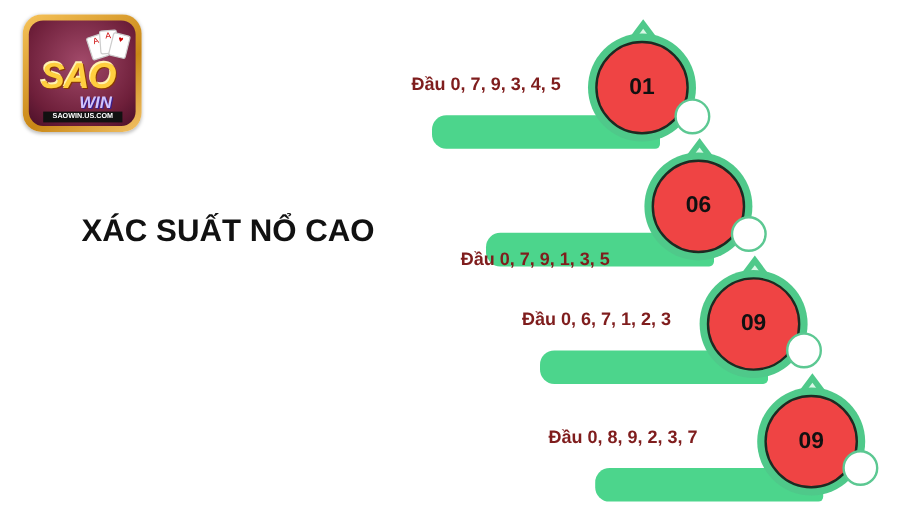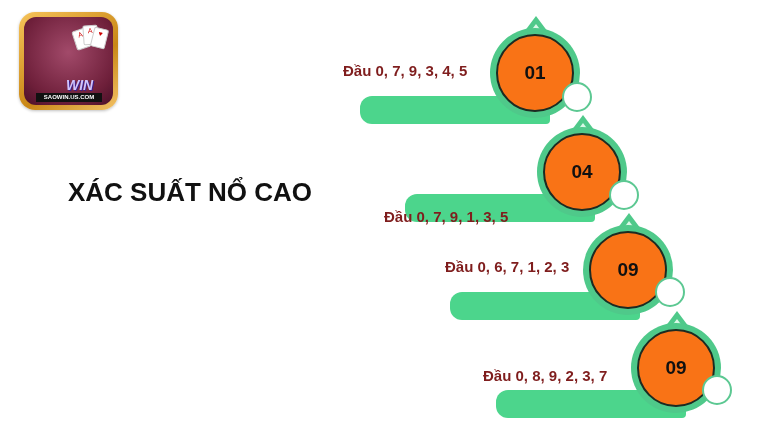--- a/index.html
+++ b/index.html
@@ -10,34 +10,35 @@
   .logo-win { position:absolute; left:42px; top:60px; font-size:14px; font-weight:bold; font-style:italic; color:#cfc4ff; text-shadow:1px 1px 0 #3c1e8a; }
   .logo-url { position:absolute; left:12px; top:76px; width:66px; height:9px; background:#111; color:#fff; font-size:6px; font-weight:bold; text-align:center; line-height:9px; }
   .cards { position:absolute; left:50px; top:8px; width:30px; height:26px; }
   .card { position:absolute; width:13px; height:18px; background:#fff; border-radius:2px; border:1px solid #ccc; font-size:7px; color:#c00; text-align:center; line-height:10px; }
   .title { position:absolute; left:30px; top:178px; width:320px; text-align:center; font-size:26px; font-weight:bold; color:#111; line-height:29px; letter-spacing:0px; }
   .step { position:absolute; }
   .bar { position:absolute; height:28px; background:#4cd58c; border-radius:12px 4px 4px 12px; }
   .outer { position:absolute; width:90px; height:90px; border-radius:50%; background:#4fc98a; }
   .tip { position:absolute; width:0; height:0; border-left:12px solid transparent; border-right:12px solid transparent; border-bottom:16px solid #4fc98a; }
   .tip-inner { position:absolute; width:0; height:0; border-left:6px solid transparent; border-right:6px solid transparent; border-bottom:8px solid #d9f8e6; }
-  .inner { position:absolute; width:78px; height:78px; border-radius:50%; background:#f97316; border:2px solid #1c2b22; display:flex; align-items:center; justify-content:center; font-size:19px; font-weight:bold; color:#111; box-sizing:border-box; }
+  .inner { position:absolute; width:78px; height:78px; border-radius:50%; background:#ef4444; border:2px solid #1c2b22; display:flex; align-items:center; justify-content:center; font-size:19px; font-weight:bold; color:#111; box-sizing:border-box; }
   .dot { position:absolute; width:30px; height:30px; border-radius:50%; background:#ffffff; border:2px solid #5cc892; box-sizing:border-box; }
   .label { position:absolute; font-size:15px; font-weight:bold; color:#7f1d1d; white-space:nowrap; }
 </style>
 </head>
 <body>
 
 <div class="logo">
   <div class="logo-inner">
     <div class="cards">
       <div class="card" style="left:0;top:4px;transform:rotate(-18deg);">A</div>
       <div class="card" style="left:9px;top:0;transform:rotate(-4deg);">A</div>
       <div class="card" style="left:18px;top:3px;transform:rotate(14deg);">♥</div>
     </div>
+    <div class="logo-sao">SAO</div>
     <div class="logo-win">WIN</div>
     <div class="logo-url">SAOWIN.US.COM</div>
   </div>
 </div>
 
 <div class="title">
   <div>XÁC SUẤT NỔ CAO</div>
 </div>
 
 <div class="step">
@@ -48,36 +49,36 @@
   <div class="inner" style="left:496px;top:34px;">01</div>
   <div class="dot" style="left:562px;top:82px;"></div>
   <div class="label" style="left:343px;top:62px;">Đầu 0, 7, 9, 3, 4, 5</div>
 </div>
 
 <div class="step">
   <div class="bar" style="left:405px;top:194px;width:190px;"></div>
   <div class="tip" style="left:571px;top:115px;"></div>
   <div class="tip-inner" style="left:577px;top:123px;"></div>
   <div class="outer" style="left:537px;top:127px;"></div>
-  <div class="inner" style="left:543px;top:133px;">04</div>
+  <div class="inner" style="left:543px;top:133px;">06</div>
   <div class="dot" style="left:609px;top:180px;"></div>
   <div class="label" style="left:384px;top:160px;margin-top:48px;">Đầu 0, 7, 9, 1, 3, 5</div>
 </div>
 
 <div class="step">
   <div class="bar" style="left:450px;top:292px;width:190px;"></div>
   <div class="tip" style="left:617px;top:213px;"></div>
   <div class="tip-inner" style="left:623px;top:221px;"></div>
   <div class="outer" style="left:583px;top:225px;"></div>
   <div class="inner" style="left:589px;top:231px;">09</div>
   <div class="dot" style="left:655px;top:277px;"></div>
-  <div class="label" style="left:435px;top:258px;margin-left:10px;">Đầu 0, 6, 7, 1, 2, 3</div>
+  <div class="label" style="left:435px;top:258px;">Đầu 0, 6, 7, 1, 2, 3</div>
 </div>
 
 <div class="step">
   <div class="bar" style="left:496px;top:390px;width:190px;"></div>
   <div class="tip" style="left:665px;top:311px;"></div>
   <div class="tip-inner" style="left:671px;top:319px;"></div>
   <div class="outer" style="left:631px;top:323px;"></div>
   <div class="inner" style="left:637px;top:329px;">09</div>
   <div class="dot" style="left:702px;top:375px;"></div>
-  <div class="label" style="left:483px;top:356px;margin-top:11px;">Đầu 0, 8, 9, 2, 3, 7</div>
+  <div class="label" style="left:457px;top:356px;">Đầu 0, 8, 9, 2, 3, 7</div>
 </div>
 
 </body></html>

